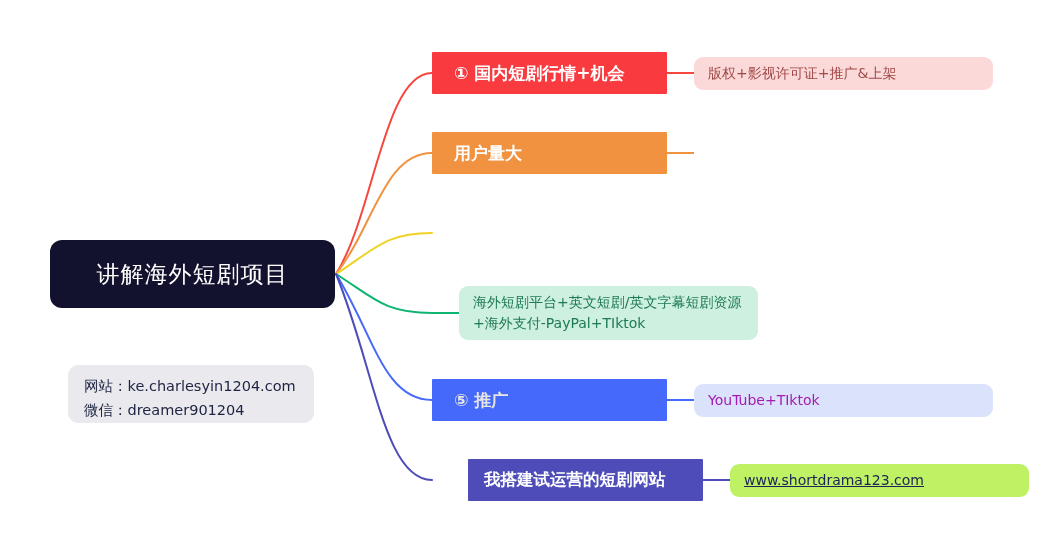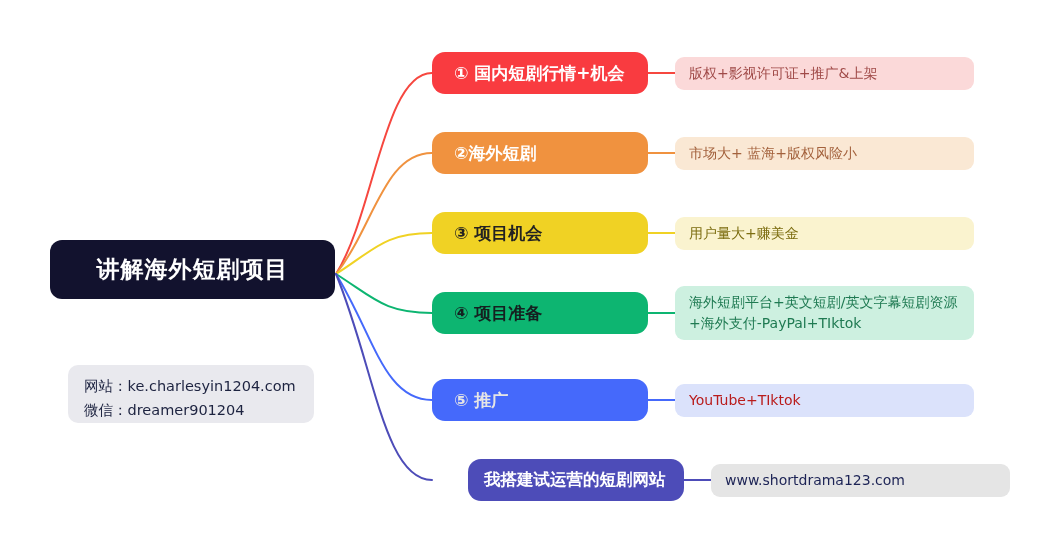--- a/index.html
+++ b/index.html
@@ -18,24 +18,24 @@
     position: absolute;
     left: 0; top: 0;
     width: 1043px; height: 552px;
     pointer-events: none;
   }
   svg.links path { fill: none; stroke-width: 2; stroke-linecap: round; }
 
   .root-node {
     position: absolute;
     left: 50px; top: 240px;
-    width: 285px; height: 59px;
+    width: 285px; height: 68px;
     border-radius: 12px;
     display: flex; align-items: center; justify-content: center;
-    font-size: 23px; font-weight: bold;
+    font-size: 23px; font-weight: normal;
     letter-spacing: 1px;
     cursor: pointer;
   }
 
   .contact-box {
     position: absolute;
     left: 68px; top: 365px;
     border-radius: 10px;
     padding: 10px 18px 0 16px;
     font-size: 14.5px;
@@ -51,22 +51,22 @@
     align-items: center;
   }
   .row-1 { top: 49px; }
   .row-2 { top: 129px; }
   .row-3 { top: 209px; }
   .row-4 { top: 289px; }
   .row-5 { top: 376px; }
   .row-6 { top: 456px; padding-left: 36px; }
 
   .branch-node {
-    width: 216px; height: 42px;
-    border-radius: 13px;
+    width: 235px; height: 42px;
+    border-radius: 1px;
     display: flex; align-items: center;
     padding-left: 22px; padding-right: 8px;
     font-size: 17px; font-weight: bold;
     flex-shrink: 0;
     cursor: pointer;
     white-space: nowrap;
   }
   .row-6 .branch-node { padding-left: 16px; font-size: 16.5px; }
 
   .tie {
@@ -111,61 +111,46 @@
       <span>① 国内短剧行情+机会</span>
     </div>
     <div class="tie" style="background: rgb(246, 71, 63);"></div>
     <div class="leaf-node" style="background: rgb(251, 217, 217); color: rgb(160, 74, 72);">
       <span>版权+影视许可证+推广&amp;上架</span>
     </div>
   </div>
 
   <div class="branch-row row-2">
     <div class="branch-node" style="background: rgb(240, 146, 63); color: rgb(255, 255, 255);">
-      <span>②海外短剧</span>
+      <span>用户量大</span>
     </div>
     <div class="tie" style="background: rgb(240, 146, 63);"></div>
-    <div class="leaf-node" style="background: rgb(250, 232, 212); color: rgb(163, 97, 60);">
-      <span>市场大+ 蓝海+版权风险小</span>
-    </div>
   </div>
 
-  <div class="branch-row row-3">
-    <div class="branch-node" style="background: rgb(240, 210, 36); color: rgb(34, 34, 34);">
-      <span>③ 项目机会</span>
-    </div>
-    <div class="tie" style="background: rgb(240, 210, 36);"></div>
-    <div class="leaf-node" style="background: rgb(250, 243, 207); color: rgb(124, 109, 16);">
-      <span>用户量大+赚美金</span>
-    </div>
-  </div>
 
   <div class="branch-row row-4">
-    <div class="branch-node" style="background: rgb(13, 181, 113); color: rgb(21, 32, 32);">
-      <span>④ 项目准备</span>
-    </div>
     <div class="tie" style="background: rgb(13, 181, 113);"></div>
     <div class="leaf-node" style="background: rgb(205, 240, 224); color: rgb(31, 122, 82);">
       <span>海外短剧平台+英文短剧/英文字幕短剧资源+海外支付-PayPal+TIktok</span>
     </div>
   </div>
 
   <div class="branch-row row-5">
     <div class="branch-node" style="background: rgb(69, 105, 251); color: #e5e5e5;">
       <span>⑤ 推广</span>
     </div>
     <div class="tie" style="background: rgb(69, 105, 251);"></div>
-    <div class="leaf-node" style="background: rgb(219, 226, 251); color: #b91c1c;">
+    <div class="leaf-node" style="background: rgb(219, 226, 251); color: #a21caf;">
       <span>YouTube+TIktok</span>
     </div>
   </div>
 
   <div class="branch-row row-6">
     <div class="branch-node" style="background: rgb(77, 76, 184); color: rgb(255, 255, 255);">
       <span>我搭建试运营的短剧网站</span>
     </div>
     <div class="tie" style="background: rgb(77, 76, 184);"></div>
-    <div class="leaf-node" style="background: #e5e5e5; color: rgb(28, 35, 85);">
+    <div class="leaf-node" style="background: #bef264; color: rgb(28, 35, 85); text-decoration: underline;">
       <span>www.shortdrama123.com</span>
     </div>
   </div>
 
 </div>
 
 </body></html>

